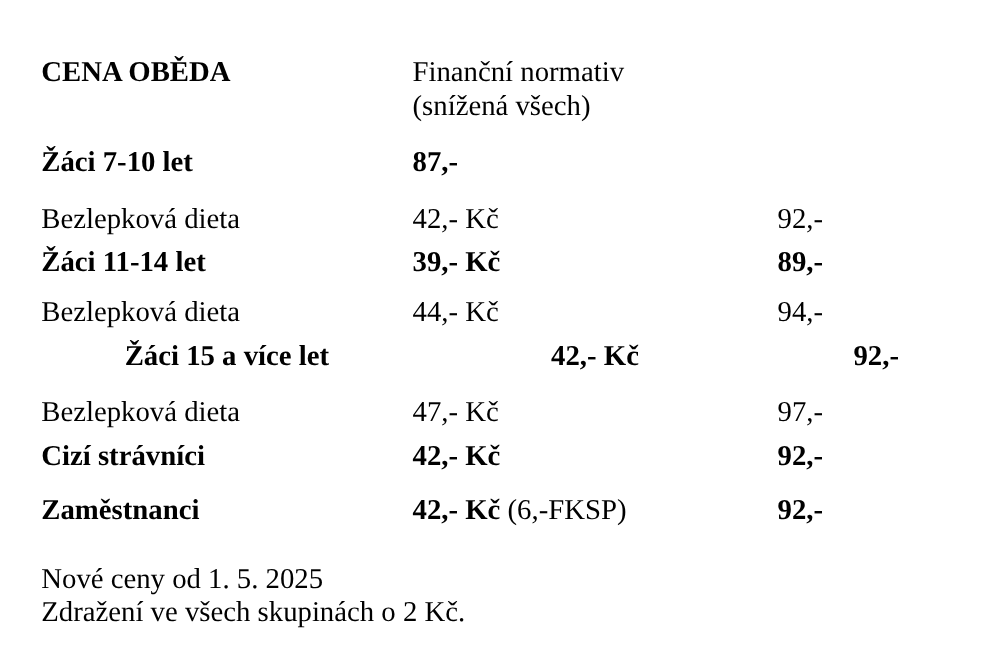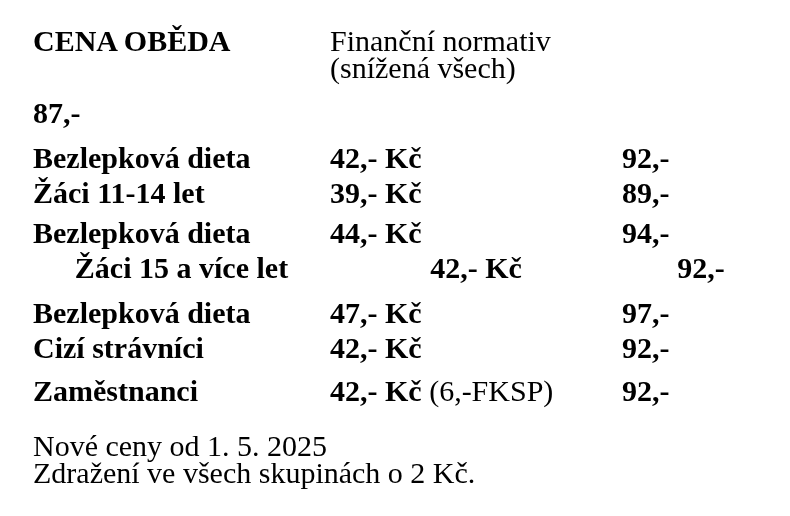--- a/index.html
+++ b/index.html
@@ -7,31 +7,31 @@
   body {
     width: 790px;
     height: 516px;
     font-family: "Liberation Serif", "DejaVu Serif", serif;
     color: #000000;
     overflow: hidden;
   }
   .doc {
     width: 790px;
     height: 516px;
-    padding: 27px 10px 0 33px;
-    font-size: 30px;
+    padding: 44px 10px 0 33px;
+    font-size: 23px;
     line-height: 27px;
   }
   .row {
     display: grid;
     grid-template-columns: 297px 292px auto;
     align-items: start;
   }
   .bold { font-weight: bold; }
-  .regular { font-weight: bold; }
+  .regular { font-weight: normal; }
   
   .r1 { margin-top: 18px; }
   .r2 { margin-top: 18px; }
   .r3 { margin-top: 8px; }
   .r4 { margin-top: 13px; }
   .r5 { margin-top: 8px; text-align: center; }
   .r6 { margin-top: 18px; }
   .r7 { margin-top: 8px; }
   .r8 { margin-top: 16px; }
   .footer { margin-top: 28px; }
@@ -44,20 +44,21 @@
 
   <div class="row header-row">
     <div class="bold">CENA OBĚDA</div>
     <div>
       <div>Finanční normativ</div>
       <div>(snížená všech)</div>
     </div>
   </div>
 
   <div class="row r1 bold">
+    <div>Žáci 7-10 let</div>
     <div>87,-</div>
   </div>
 
   <div class="row r2 regular">
     <div>Bezlepková dieta</div>
     <div>42,- Kč</div>
     <div>92,-</div>
   </div>
 
   <div class="row r3 bold">

